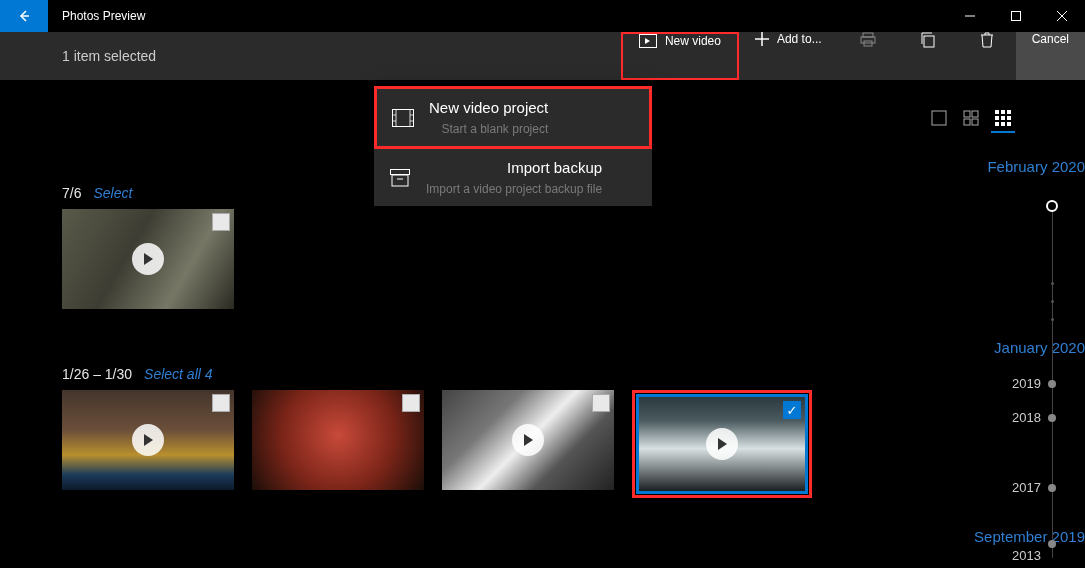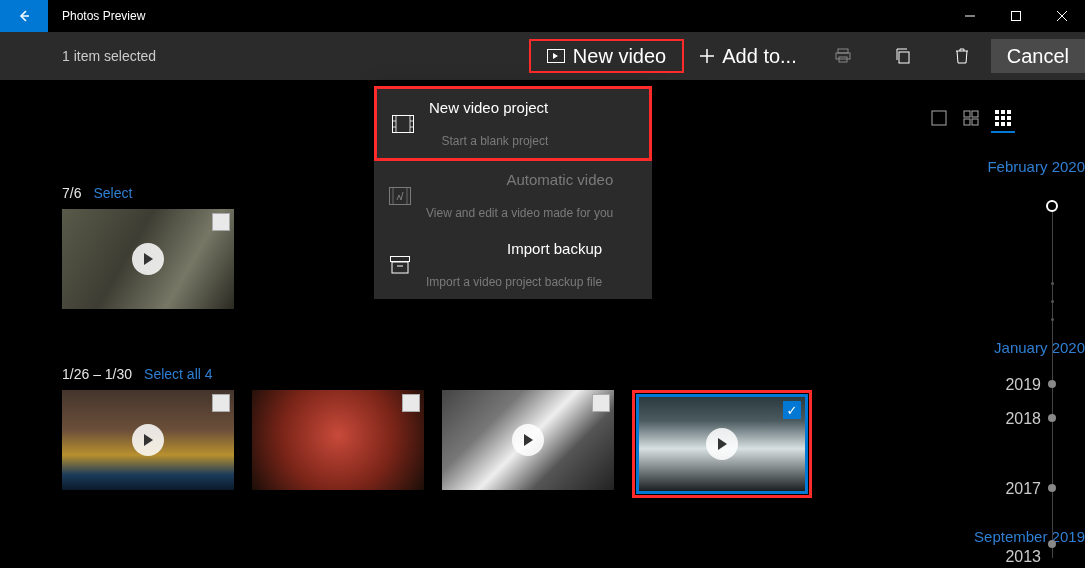--- a/index.html
+++ b/index.html
@@ -7,57 +7,57 @@
 
 .titlebar { height: 32px; background: #000; display: flex; align-items: center; }
 .back-btn { width: 48px; height: 32px; background: #0078d4; display: flex; align-items: center; justify-content: center; }
 .title-text { padding-left: 14px; font-size: 12px; color: #fff; flex: 1; }
 .win-controls { display: flex; }
 .win-btn { width: 46px; height: 32px; display: flex; align-items: center; justify-content: center; color: #fff; }
 
 .toolbar { height: 48px; background: #2b2b2b; display: flex; align-items: center; position: relative; }
 .selected-text { padding-left: 62px; font-size: 14px; color: #ccc; flex: 1; }
 .tb-actions { display: flex; align-items: center; height: 100%; }
-.tb-btn { height: 34px; display: flex; align-items: center; gap: 8px; padding: 0 16px; color: #fff; font-size: 20px; }
+.tb-btn { height: 48px; display: flex; align-items: flex-start; gap: 8px; padding: 0 16px; color: #fff; font-size: 12px; }
 .tb-icon-only { padding: 0 22px; }
 .cancel-btn { background: #4a4a4a; }
 .red-outline { border: 2px solid #ff2a2a; }
 
 .dropdown { position: absolute; left: 374px; top: 86px; width: 278px; background: #2b2b2b; box-shadow: 0 6px 18px rgba(0,0,0,0.6); z-index: 20; text-align: right; }
 .dd-item { display: flex; align-items: center; padding: 10px 14px; gap: 14px; }
 .dd-item.first { border: 3px solid #ff2a2a; }
 .dd-icon { width: 24px; height: 24px; flex-shrink: 0; display:flex; align-items:center; justify-content:center; }
 .dd-texts { display: flex; flex-direction: column; }
 .dd-title { font-size: 15px; color: #fff; }
 .dd-title.disabled { color: #7a7a7a; }
-.dd-sub { font-size: 12px; color: #7a7a7a; margin-top: 18px; }
+.dd-sub { font-size: 12px; color: #7a7a7a; margin-top: 6px; }
 
 .content { position: absolute; left: 0; top: 80px; right: 0; bottom: 0; padding-left: 62px; overflow: hidden; text-align: right; }
 .month-label { font-size: 15px; color: #2f7fd3; margin-top: 60px; }
 .month-label.first { margin-top: 78px; }
 .meta-row { display: flex; align-items: center; gap: 12px; margin-top: 10px; font-size: 14px; }
 .meta-date { color: #e6e6e6; }
-.meta-select { color: #2f7fd3; }
+.meta-select { color: #2f7fd3; font-style: italic; }
 .thumb-row { display: flex; gap: 18px; margin-top: 8px; }
 .thumb { position: relative; width: 172px; height: 100px; display:flex; align-items:center; justify-content:center; overflow:hidden; }
 .thumb.selected { border: 3px solid #0078d4; outline: 3px solid #ff2a2a; }
 .thumb-red-wrap { border: 3px solid #ff2a2a; padding:1px;}
 .play { width: 32px; height: 32px; border-radius: 50%; background: rgba(255,255,255,0.85); display:flex; align-items:center; justify-content:center; position:absolute; }
 .chk { position:absolute; top:4px; right:4px; width:18px; height:18px; background:#e9e9e9; border:1px solid #aaa; }
 .chk.on { background:#0078d4; border-color:#0078d4; display:flex; align-items:center; justify-content:center; color:#fff; font-size:13px; }
 
 .view-switch { position: absolute; right: 72px; top: 108px; display: flex; gap: 12px; align-items:center; }
 .vs-btn { width: 20px; height: 20px; display:flex; align-items:center; justify-content:center; color:#aaa; }
 .vs-btn.active { color:#fff; position:relative; }
 .vs-btn.active::after { content:""; position:absolute; bottom:-5px; left:-2px; right:-2px; height:2px; background:#0078d4; }
 
 .timeline { position:absolute; right:22px; top:200px; bottom:10px; width:50px; }
 .t-line { position:absolute; right:10px; top:6px; bottom:0; width:1px; background:#444; }
 .t-knob { position:absolute; right:5px; top:0; width:12px; height:12px; border-radius:50%; border:2px solid #fff; background:#000; }
-.t-year { position:absolute; right:22px; font-size:16px; color:#ccc;text-align:center; }
+.t-year { position:absolute; right:22px; font-size:13px; color:#ccc;text-align:center; }
 .t-dot { position:absolute; right:7px; width:8px; height:8px; border-radius:50%; background:#888; }
 .t-tiny { position:absolute; right:9px; width:3px; height:3px; border-radius:50%; background:#555; }
 
 
 .bg1{background:linear-gradient(120deg,#5a5a4a 0%,#3d3d33 40%,#777766 70%,#2a2a22 100%);}
 .bg2{background:linear-gradient(180deg,#44352c 0%,#6b4f3a 40%,#b8902e 65%,#1a3a5a 85%,#0c1a2a 100%);}
 .bg3{background:radial-gradient(circle at 50% 45%,#c84a3a 0%,#7a2418 55%,#1a0e08 100%);}
 .bg4{background:linear-gradient(135deg,#444 0%,#777 30%,#eee 50%,#555 70%,#222 100%);}
 .bg5{background:linear-gradient(180deg,#2a3a3f 0%,#4a5a5f 25%,#d8e0e2 55%,#1a2022 100%);}
 </style>
@@ -135,33 +135,20 @@
   <div class="dd-item first">
     <div class="dd-icon">
         <svg width="22" height="18" viewBox="0 0 22 18">
           <rect x="0.5" y="0.5" width="21" height="17" fill="none" stroke="#fff"></rect>
           <path d="M4 0v18M18 0v18M0 6h4M0 12h4M18 6h4M18 12h4" stroke="#fff" stroke-width="0.8"></path>
         </svg>
       </div>
     <div class="dd-texts">
       <div class="dd-title">New video project</div>
       <div class="dd-sub">Start a blank project</div>
-    </div>
-  </div>
-  <div class="dd-item">
-    <div class="dd-icon">
-        <svg width="22" height="18" viewBox="0 0 22 18">
-          <rect x="0.5" y="0.5" width="21" height="17" fill="none" stroke="#7a7a7a"></rect>
-          <path d="M4 0v18M18 0v18" stroke="#7a7a7a" stroke-width="0.8"></path>
-          <path d="M8 13l2-5 2 5 2-8" fill="none" stroke="#7a7a7a"></path>
-        </svg>
-      </div>
-    <div class="dd-texts">
-      <div class="dd-title disabled">Automatic video</div>
-      <div class="dd-sub">View and edit a video made for you</div>
     </div>
   </div>
   <div class="dd-item">
     <div class="dd-icon">
         <svg width="20" height="18" viewBox="0 0 20 18">
           <rect x="0.5" y="0.5" width="19" height="5" fill="none" stroke="#fff"></rect>
           <rect x="2" y="6" width="16" height="11" fill="none" stroke="#fff"></rect>
           <path d="M7 10h6" stroke="#fff"></path>
         </svg>
       </div>

